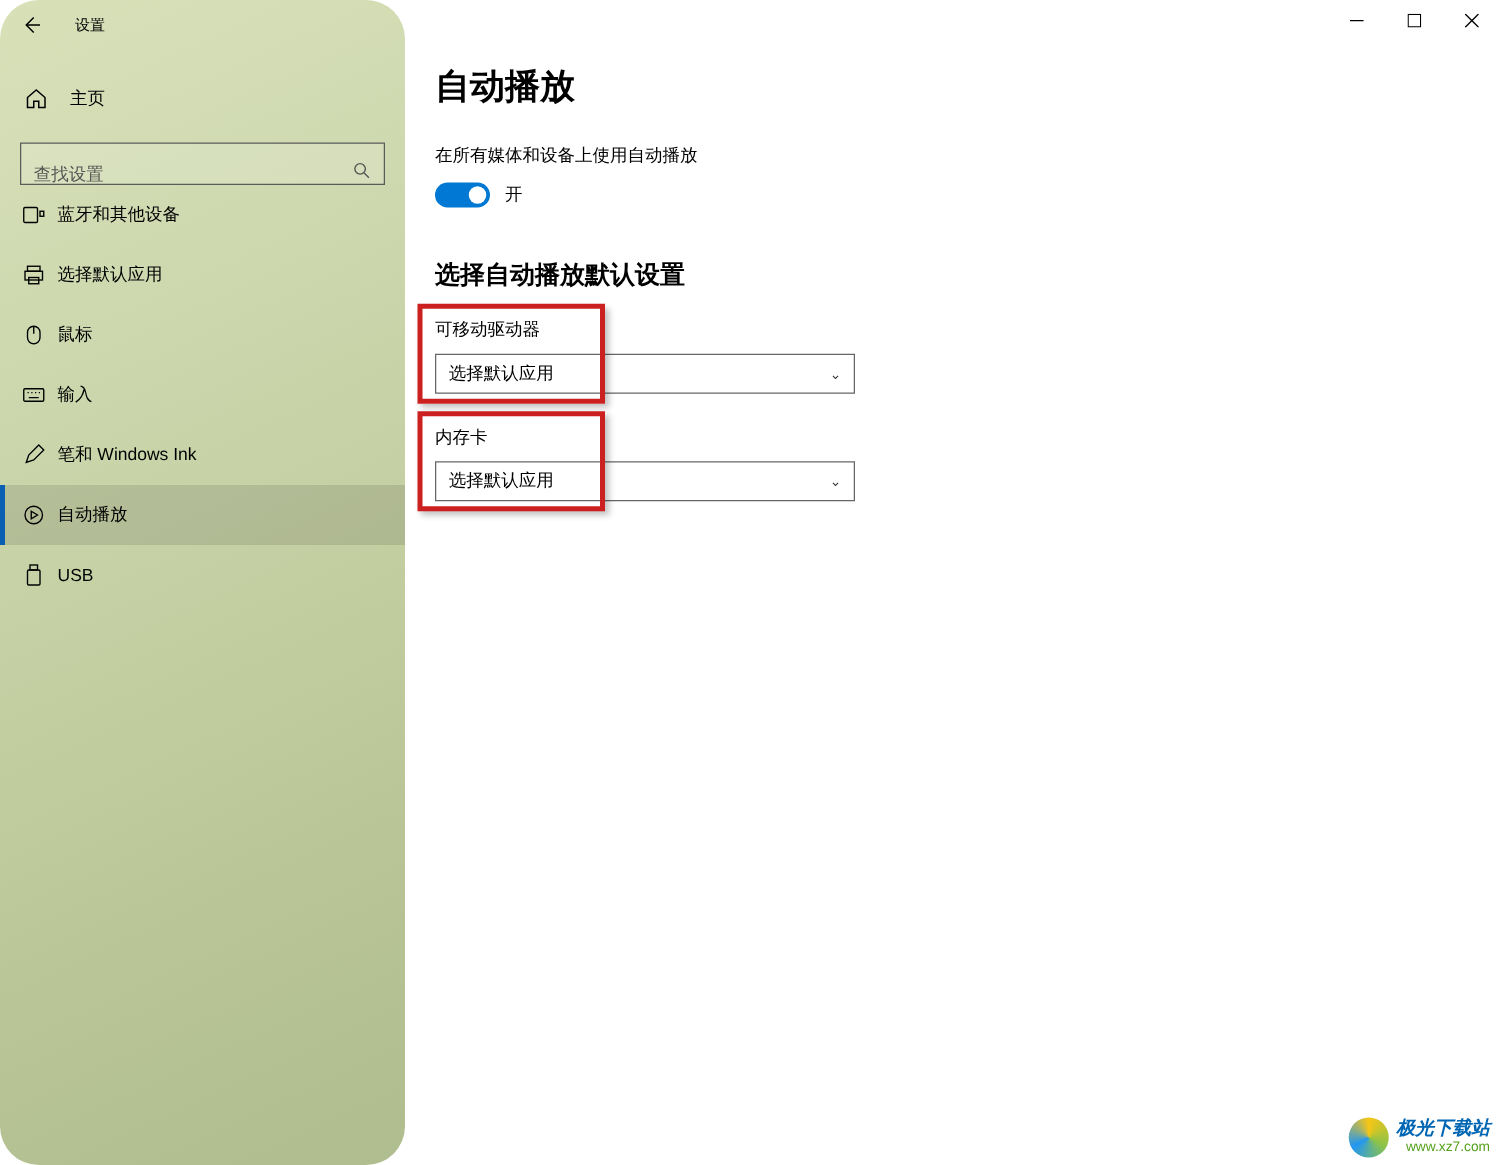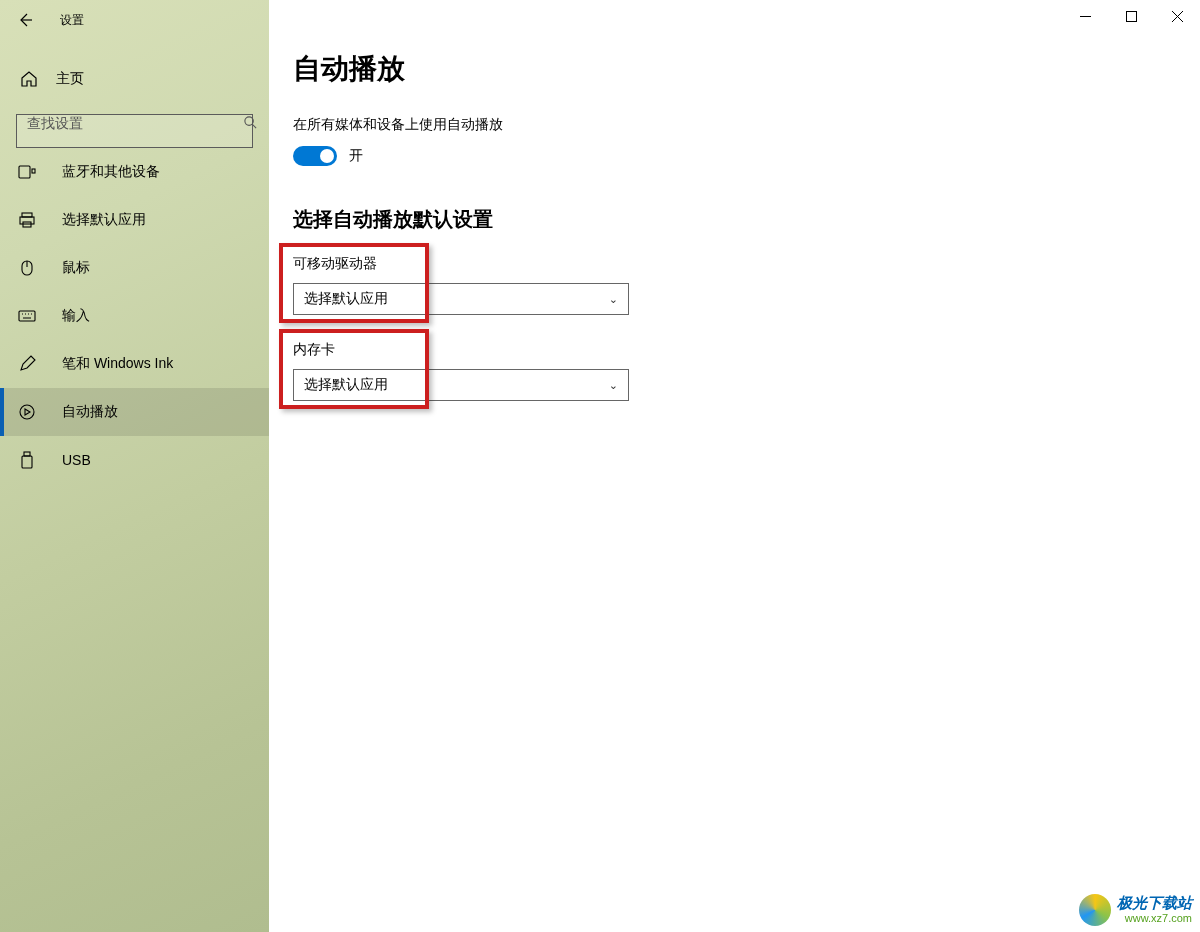--- a/index.html
+++ b/index.html
@@ -10,24 +10,25 @@
       background: #fff;
       width: 1200px;
       height: 932px;
       overflow: hidden;
       position: relative;
     }
     .window { display: flex; height: 100%; }
     
     
     .sidebar {
-      width: 269px;
+      width: 324px;
       height: 100%;
       background: linear-gradient(155deg, #d8e0b8 0%, #cfd9b0 25%, #c2cda0 55%, #b7c395 80%, #b0bd8f 100%);
       position: relative;
+      border-radius: 31px;
     }
     
     
     .titlebar {
       height: 40px;
       display: flex;
       align-items: center;
       padding-left: 14px;
       gap: 24px;
     }
@@ -64,21 +65,21 @@
     }
     .home-link svg { width: 18px; height: 18px; }
     
     
     .search-box {
       margin: 16px 16px 0 16px;
       height: 34px;
       border: 1px solid #5b5b5b;
       background: rgba(255,255,255,0.15);
       display: flex;
-      align-items: flex-start;
+      align-items: flex-end;
       padding: 0 10px;
       gap: 35px;
     }
     .search-box input {
       flex: 1;
       border: none;
       background: transparent;
       outline: none;
       font-size: 14px;
       color: #444;
@@ -89,21 +90,21 @@
     .category {
       padding: 24px 18px 8px 18px;
       font-size: 13px;
       font-weight: 600;
     }
     
     
     .nav-item {
       display: flex;
       align-items: center;
-      gap: 26px;
+      gap: 10px;
       height: 48px;
       padding: 0 18px;
       cursor: pointer;
       position: relative;
     }
     .nav-item.active {
       background: rgba(0,0,0,0.10);
     }
     .nav-item.active::before {
       content: "";

